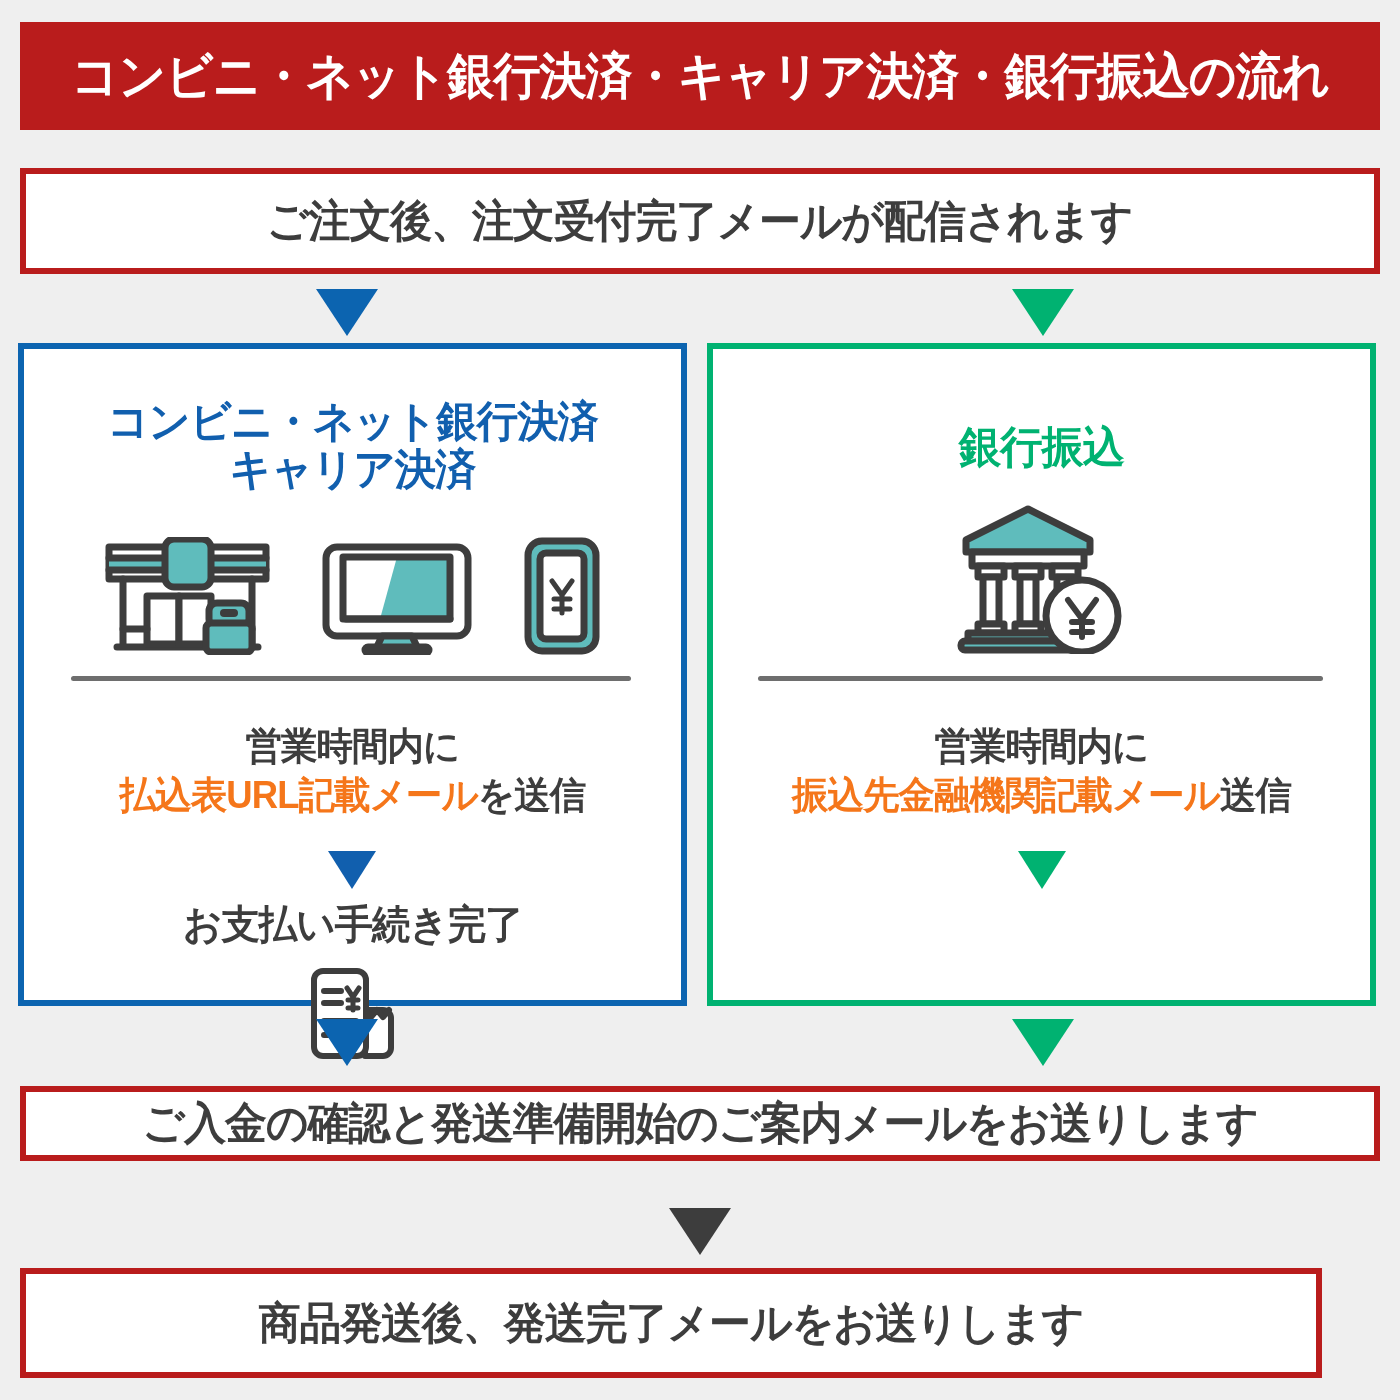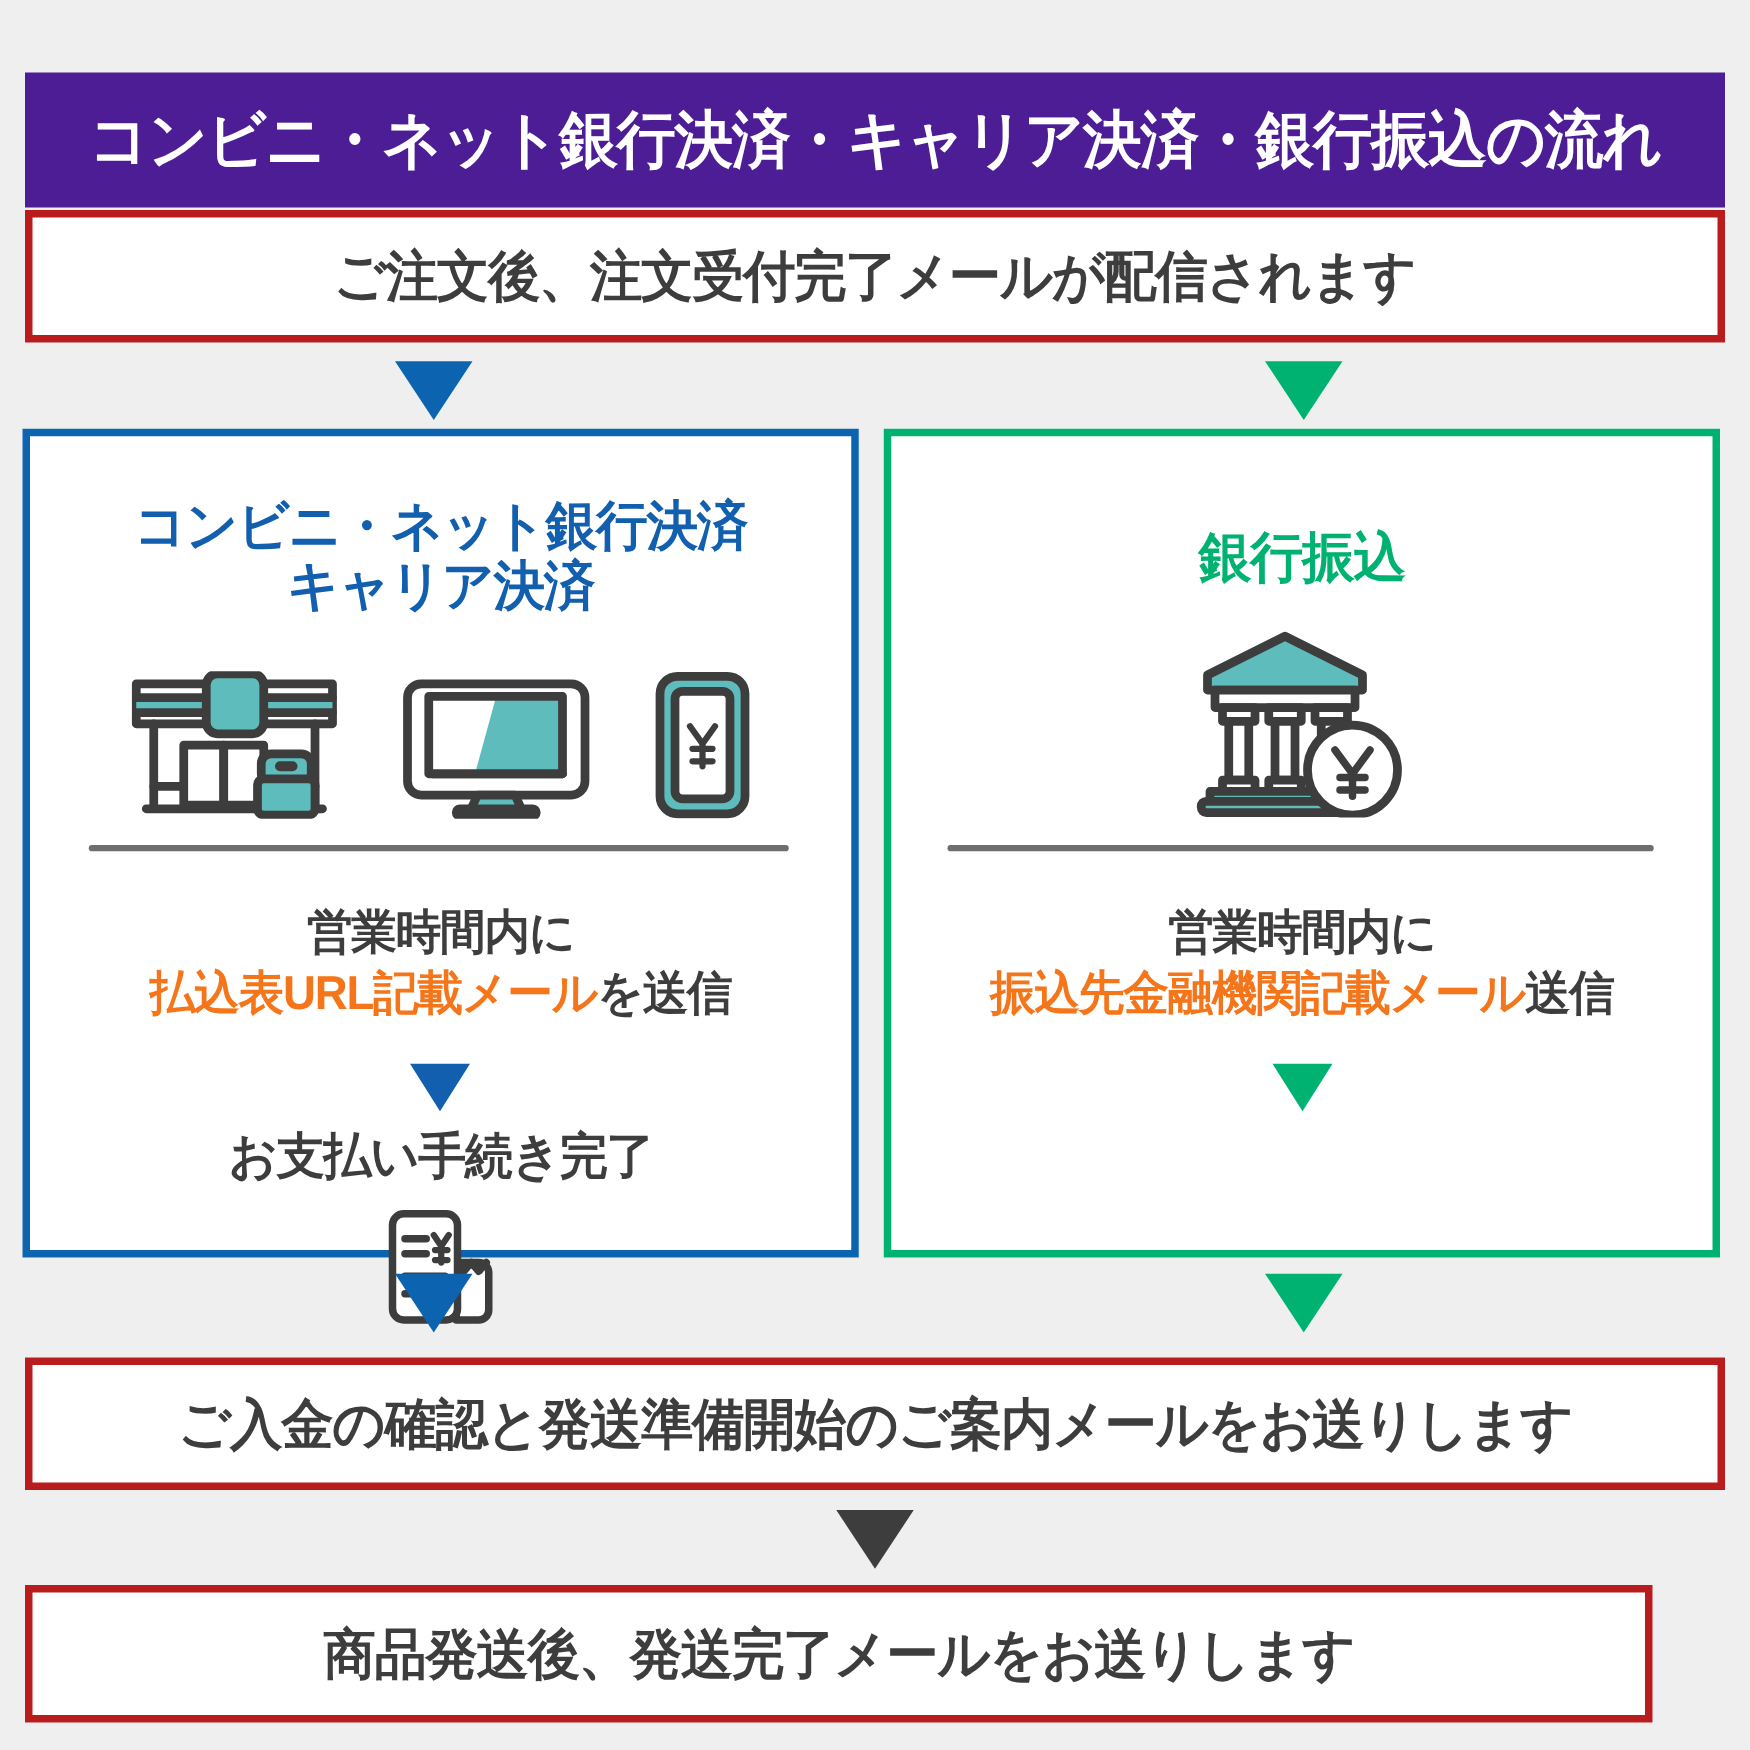--- a/index.html
+++ b/index.html
@@ -21,26 +21,25 @@
     background: #efefef;
   }
 
   
   .header-bar {
     position: absolute;
     left: 20px;
     top: 22px;
     width: 1360px;
     height: 108px;
-    background: #4c1d95;
+    background: #b91c1c;
     display: flex;
     align-items: center;
     justify-content: center;
     box-sizing: border-box;
-    margin-top: 36px;
   }
   .header-bar .title {
     color: #ffffff;
     font-size: 50px;
     font-weight: 700;
     letter-spacing: -1px;
     transform: scaleX(0.94);
     white-space: nowrap;
   }
 
@@ -57,21 +56,21 @@
   .step-box .step-text {
     color: #3d3d3d;
     font-size: 44px;
     font-weight: 700;
     letter-spacing: -1px;
     transform: scaleX(0.95);
     white-space: nowrap;
   }
 
   #box-order  { left: 20px; top: 168px;  width: 1360px; height: 106px; }
-  #box-confirm{ left: 20px; top: 1086px; width: 1360px; height: 106px; }
+  #box-confirm{ left: 20px; top: 1086px; width: 1360px; height: 75px; }
   #box-shipped{ left: 20px; top: 1268px; width: 1302px; height: 110px; }
 
   
   .tri {
     position: absolute;
     width: 0;
     height: 0;
     border-left: 31px solid transparent;
     border-right: 31px solid transparent;
   }

